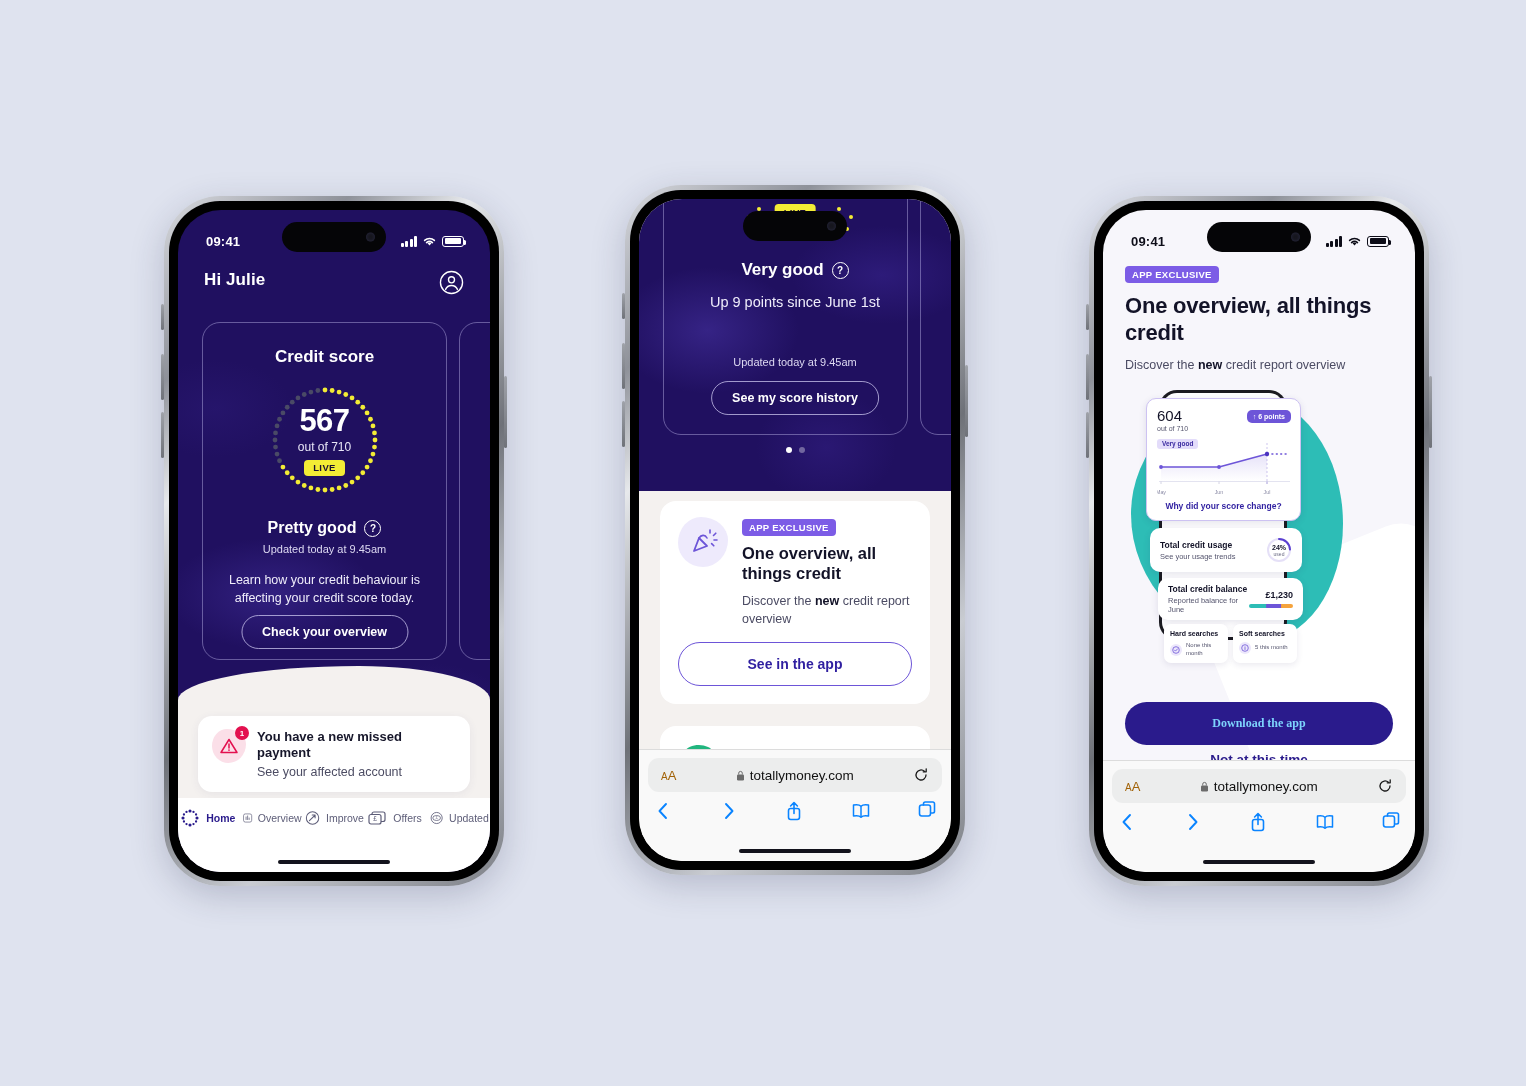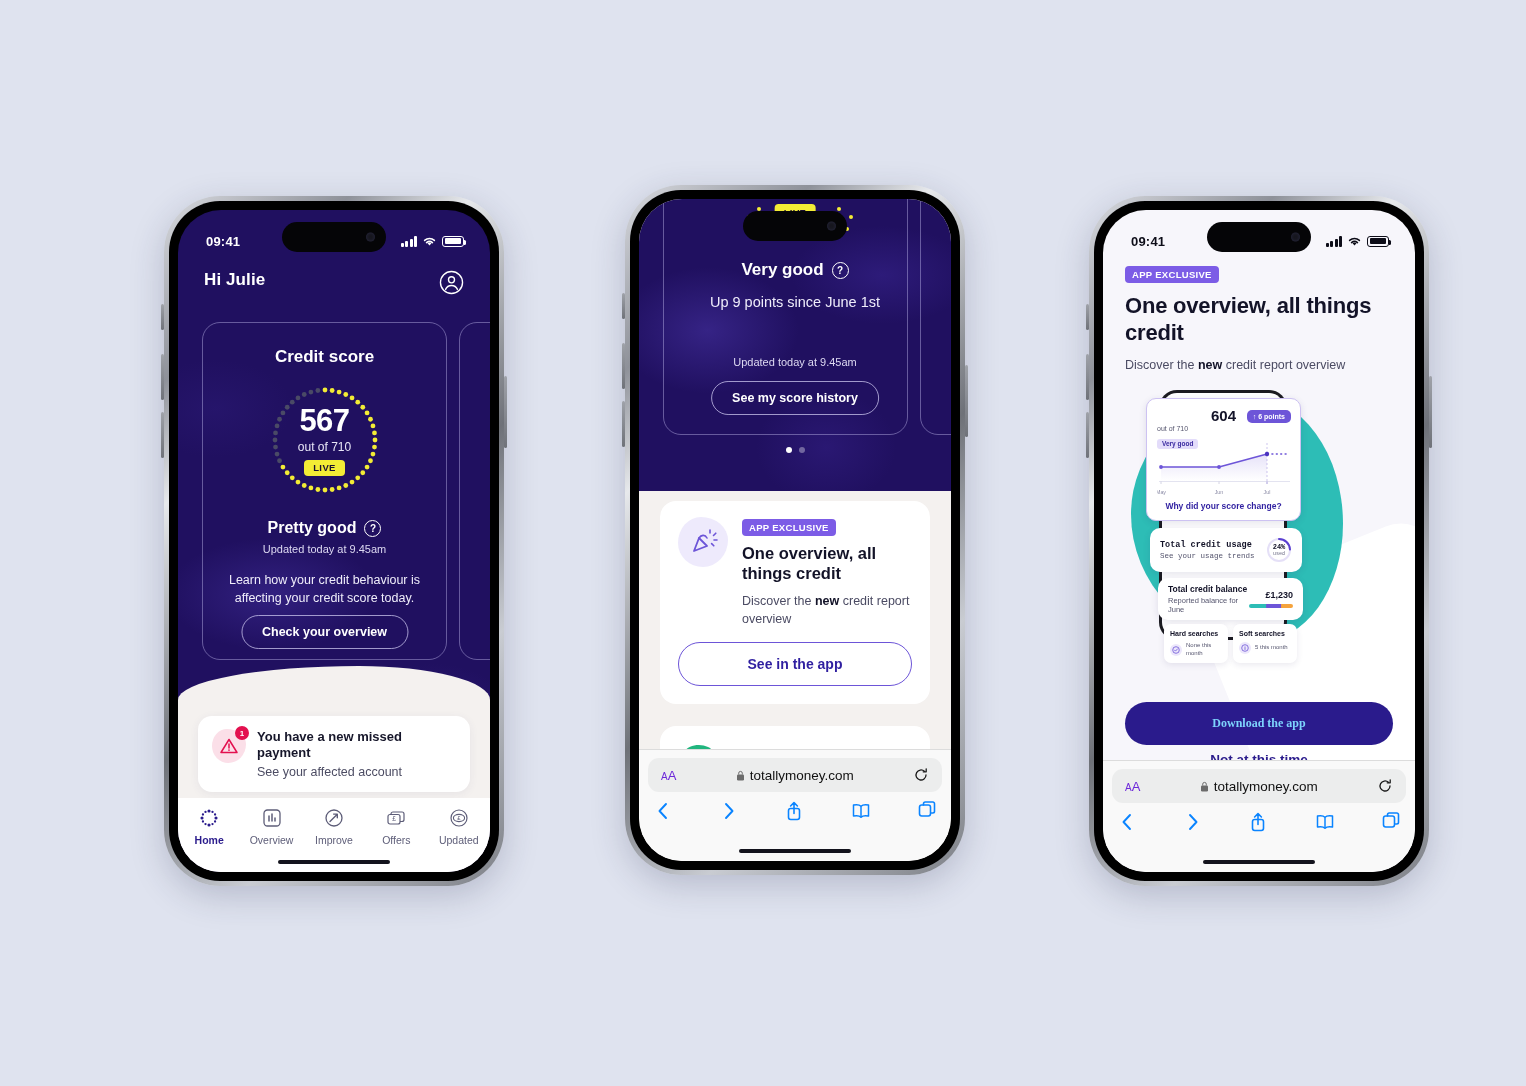--- a/index.html
+++ b/index.html
@@ -135,21 +135,21 @@
   .alert-blob .blob { position: absolute; inset: 0; background: #fbdfe8; border-radius: 44% 56% 52% 48% / 50% 44% 56% 50%; }
   .alert-badge { position: absolute; right: -3px; top: -3px; width: 14px; height: 14px; border-radius: 50%; background: #e3104f; color:#fff; font-size: 8px; font-weight: bold; display:flex; align-items:center; justify-content:center; }
   .alert-t1 { color: #16162a; font-size: 13px; font-weight: bold; line-height: 1.25; }
   .alert-t2 { color: #4c4c63; font-size: 12.5px; margin-top: 3px; }
   .tabbar {
     position: absolute; left: 0; right: 0; bottom: 0; height: 74px;
     background: #fff;
     display: flex; align-items: flex-start; justify-content: space-around;
     padding-top: 9px;
   }
-  .tab { display: flex; flex-direction: column; align-items: center; gap: 5px; width: 60px; }
+  .tab { display: flex; flex-direction: row; align-items: center; gap: 5px; width: 60px; }
   .tab-lbl { font-size: 10.5px; color: #5d5d78; }
   .tab.active .tab-lbl { color: #2a1b8c; font-weight: bold; }
   .home-ind { position: absolute; bottom: 8px; left: 50%; transform: translateX(-50%); width: 112px; height: 4.5px; border-radius: 3px; background: #13131d; }
 
   
   #phone2 { left: 593px; top: 185px; }
   .p2-screen { background: #f4f1ef; }
   .p2-top { position: absolute; left: 0; right: 0; top: 0; height: 292px; background: #201060; overflow: hidden; }
   .p2-top .p1-noise {
     background:
@@ -196,21 +196,21 @@
     position: absolute; left: 0; right: 0; bottom: 0; height: 112px;
     background: #f9f9f9;
     border-top: 0.5px solid #dcdcdc;
     border-radius: 0 0 43px 43px;
   }
   .urlbar {
     position: absolute; left: 9px; right: 9px; top: 8px; height: 34px;
     background: #eceded; border-radius: 11px;
     display: flex; align-items: center; padding: 0 13px;
   }
-  .aa { font-size: 13px; color:#6d28d9; }
+  .aa { font-size: 13px; color:#a16207; }
   .aa .sm { font-size: 10px; }
   .url-mid { flex:1; display:flex; align-items:center; justify-content:center; gap:5px; }
   .url-txt { font-size: 13.5px; color:#111; }
   .nav-row { position: absolute; left: 14px; right: 14px; top: 50px; display:flex; align-items:center; justify-content: space-between; }
   .nav-ic { color: #0a84ff; }
 
   
   #phone3 { left: 1057px; top: 196px; }
   .p3-screen { background: #f7f6fb; }
   .p3-corner-wash {
@@ -232,26 +232,26 @@
     background: #1b1b20; border-radius: 18px; padding: 3px;
   }
   .mini-screen { width:100%; height:100%; background:#fff; border-radius: 15px; position: relative; overflow:hidden; }
   .mini-island { position:absolute; top:5px; left:50%; transform:translateX(-50%); width:36px;height:10px;border-radius:6px;background:#1b1b20; }
 
   .mini-card {
     position: absolute; background:#fff; border-radius: 10px;
     box-shadow: 0 2px 7px rgba(45,40,100,.13);
   }
   #m-score { left: 43px; top: 188px; width: 155px; height: 123px; border: 1.5px solid #cdc2f2; padding: 9px 10px; }
-  .m-num { color:#131328; font-size: 15px; font-weight: bold; line-height: 1; text-align: center; }
+  .m-num { color:#131328; font-size: 15px; font-weight: normal; line-height: 1; }
   .m-out { color:#55556e; font-size: 7px; margin-top: 2px; }
   .m-vg { display:inline-block; margin-top: 4px; background:#e3dcfa; color:#3a2aa0; font-size:6.5px; font-weight:bold; padding:1.5px 5px; border-radius:3px; }
   .m-points { position:absolute; right: 9px; top: 11px; background:#6d55d8; color:#fff; font-size:7px; font-weight:bold; padding: 3px 6px; border-radius: 5px; }
   .m-why { position:absolute; left:0; right:0; bottom: 9px; text-align:center; color:#2f1fa0; font-size: 8.5px; font-weight:bold; }
-  #m-usage { left: 47px; top: 318px; width: 152px; height: 44px; padding: 8px 10px; display:flex; align-items:center; justify-content: space-between; font-family: Liberation Mono, monospace; }
+  #m-usage { left: 47px; top: 318px; width: 152px; height: 44px; padding: 8px 10px; display:flex; align-items:center; justify-content: space-between; }
   .m-t1 { color:#131328; font-size: 8.5px; font-weight:bold; }
   .m-t2 { color:#55556e; font-size: 7.5px; margin-top: 2px; }
   .donut { position: relative; width: 26px; height: 26px; flex:none; }
   .donut-lbl { position:absolute; inset:0; display:flex; flex-direction:column; align-items:center; justify-content:center; }
   .donut-pct { font-size: 7px; font-weight:bold; color:#131328; }
   .donut-used { font-size: 5px; color:#6b6b84; }
   #m-balance { left: 55px; top: 368px; width: 145px; height: 42px; padding: 8px 10px; display:flex; align-items:center; justify-content: space-between; }
   .m-amt { color:#131328; font-size: 9px; font-weight:bold; text-align:right; }
   .m-bar { width: 44px; height: 3.5px; border-radius: 2px; margin-top: 4px;
            background: linear-gradient(90deg,#2dbdb6 0%, #2dbdb6 38%, #6d55d8 40%, #6d55d8 72%, #f5a33c 74%, #f5a33c 100%); }

